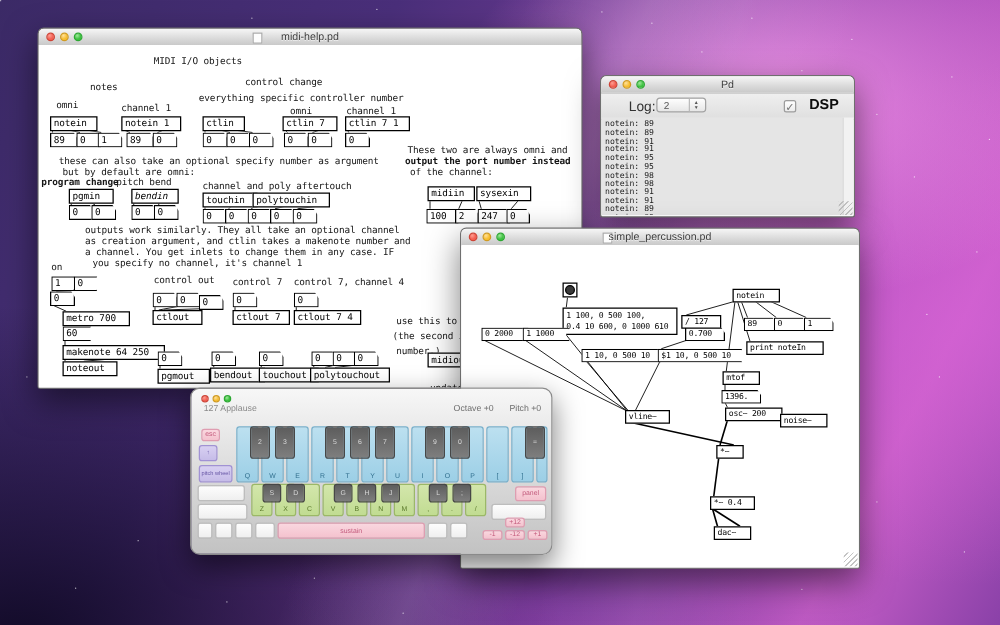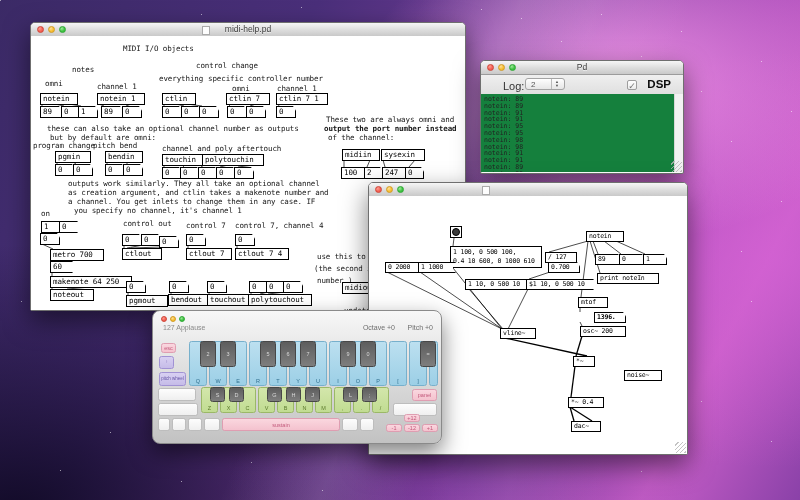--- a/index.html
+++ b/index.html
@@ -61,21 +61,21 @@
   .log-select{position:absolute;left:44px;top:3px;width:40px;height:12px;border:1px solid #a3a3a3;
     border-radius:3px;background:linear-gradient(#fefefe,#e6e6e6);font-size:8px;color:#555;
     line-height:12px;padding-left:5px;box-sizing:border-box;}
   .log-stepper{position:absolute;right:2px;top:0;bottom:0;width:10px;border-left:1px solid #bbb;
     display:flex;flex-direction:column;align-items:center;justify-content:center;font-size:4px;
     line-height:4px;color:#555;}
   .dsp-check{position:absolute;right:46px;top:5px;width:10px;height:10px;border:1px solid #9d9d9d;
     border-radius:2px;background:linear-gradient(#fff,#ececec);font-size:9px;line-height:10px;
     color:#777;text-align:center;box-sizing:border-box;}
   .dsp-label{position:absolute;right:12px;top:3px;font-size:11.5px;font-weight:bold;color:#0d0d0d;}
-  .console-log{position:absolute;left:0;right:8px;top:33px;bottom:1px;background:#15803d;overflow:hidden;
+  .console-log{position:absolute;left:0;right:8px;top:33px;bottom:1px;background:#e5e5e5;overflow:hidden;
     font:6.5px/6.8px "DejaVu Sans Mono",monospace;color:#222;padding:2px 0 0 3px;}
   .console-scroll{position:absolute;right:0;top:33px;bottom:1px;width:8px;background:#f2f2f2;
     border-left:1px solid #d8d8d8;}
 
   
   .kb-window{position:absolute;left:152px;top:310px;width:290px;height:134px;border-radius:8px;
     background:linear-gradient(#f7f7f7,#d9d9d9 55%,#c2c2c2);border:1px solid #8a8a8a;
     box-shadow:0 9px 22px rgba(0,0,0,.5);box-sizing:border-box;}
   .kb-title{position:absolute;left:10px;top:13px;font-size:7px;color:#8a8a8a;}
   .kb-oct{position:absolute;right:46px;top:13px;font-size:7px;color:#6e6e6e;}
@@ -161,23 +161,23 @@
       <div class="pd-comment" style="left: 165px; top: 25px;">control change</div>
       <div class="pd-comment" style="left: 128px; top: 38px;">everything</div>
       <div class="pd-comment" style="left: 177px; top: 38px;">specific controller number</div>
       <div class="pd-comment" style="left: 14px; top: 43px;">omni</div>
       <div class="pd-comment" style="left: 66px; top: 46px;">channel 1</div>
       <div class="pd-comment" style="left: 201px; top: 48px;">omni</div>
       <div class="pd-comment" style="left: 246px; top: 48px;">channel 1</div>
       <div class="pd-comment" style="left: 295px; top: 79px;">These two are always omni and</div>
       <div class="pd-comment" style="left: 293px; top: 88px; font-weight: bold;">output the port number instead</div>
       <div class="pd-comment" style="left: 297px; top: 97px;">of the channel:</div>
-      <div class="pd-comment" style="left: 16px; top: 88px;">these can also take an optional channel number as outputs</div>
+      <div class="pd-comment" style="left: 16px; top: 88px;">these can also take an optional specify number as argument</div>
       <div class="pd-comment" style="left: 19px; top: 97px;">but by default are omni:</div>
-      <div class="pd-comment" style="left: 2px; top: 105px;">program change</div>
+      <div class="pd-comment" style="left: 2px; top: 105px; font-weight: bold;">program change</div>
       <div class="pd-comment" style="left: 62px; top: 105px;">pitch bend</div>
       <div class="pd-comment" style="left: 131px; top: 108px;">channel and poly aftertouch</div>
       <div class="pd-comment" style="left: 37px; top: 143px;">outputs work similarly. They all take an optional channel</div>
       <div class="pd-comment" style="left: 37px; top: 152px;">as creation argument, and ctlin takes a makenote number and</div>
       <div class="pd-comment" style="left: 37px; top: 161px;">a channel. You get inlets to change them in any case. IF</div>
       <div class="pd-comment" style="left: 43px; top: 170px;">you specify no channel, it's channel 1</div>
       <div class="pd-comment" style="left: 10px; top: 173px;">on</div>
       <div class="pd-comment" style="left: 92px; top: 183px;">control out</div>
       <div class="pd-comment" style="left: 155px; top: 185px;">control 7</div>
       <div class="pd-comment" style="left: 204px; top: 185px;">control 7, channel 4</div>
@@ -195,21 +195,21 @@
       <div class="pd-box pd-n" style="left: 47px; top: 70px; width: 14px;">1</div>
       <div class="pd-box pd-n" style="left: 70px; top: 70px; width: 16px;">89</div>
       <div class="pd-box pd-n" style="left: 91px; top: 70px; width: 14px;">0</div>
       <div class="pd-box pd-n" style="left: 131px; top: 70px; width: 14px;">0</div>
       <div class="pd-box pd-n" style="left: 150px; top: 70px; width: 14px;">0</div>
       <div class="pd-box pd-n" style="left: 168px; top: 70px; width: 14px;">0</div>
       <div class="pd-box pd-n" style="left: 196px; top: 70px; width: 14px;">0</div>
       <div class="pd-box pd-n" style="left: 215px; top: 70px; width: 14px;">0</div>
       <div class="pd-box pd-n" style="left: 245px; top: 70px; width: 14px;">0</div>
       <div class="pd-box pd-o" style="left: 24px; top: 115px; width: 30px;">pgmin</div>
-      <div class="pd-box pd-o" style="left: 74px; top: 115px; width: 32px;">bendin</div>
+      <div class="pd-box pd-o" style="left: 74px; top: 115px; width: 32px; font-style: italic;">bendin</div>
       <div class="pd-box pd-o" style="left: 131px; top: 118px; width: 38px;">touchin</div>
       <div class="pd-box pd-o" style="left: 171px; top: 118px; width: 56px;">polytouchin</div>
       <div class="pd-box pd-n" style="left: 24px; top: 128px; width: 14px;">0</div>
       <div class="pd-box pd-n" style="left: 42px; top: 128px; width: 14px;">0</div>
       <div class="pd-box pd-n" style="left: 74px; top: 128px; width: 14px;">0</div>
       <div class="pd-box pd-n" style="left: 92px; top: 128px; width: 14px;">0</div>
       <div class="pd-box pd-n" style="left: 131px; top: 131px; width: 14px;">0</div>
       <div class="pd-box pd-n" style="left: 149px; top: 131px; width: 14px;">0</div>
       <div class="pd-box pd-n" style="left: 167px; top: 131px; width: 14px;">0</div>
       <div class="pd-box pd-n" style="left: 185px; top: 131px; width: 14px;">0</div>
@@ -289,20 +289,21 @@
 </div>
 
 <div class="window" style="left:368px;top:182px;width:320px;height:273px;z-index:3;">
   <div class="titlebar">
     <span class="lights">
       <span class="light red"></span>
       <span class="light yellow"></span>
       <span class="light green"></span>
     </span>
     <span class="doc-icon"></span>
+    <span class="title">simple_percussion.pd</span>
   </div>
   <div class="patch percussion-patch">
       <svg class="wires">
         <line x1="85" y1="42" x2="84" y2="50" stroke="#000" stroke-width="0.7"></line>
         <line x1="219" y1="45" x2="180" y2="56" stroke="#000" stroke-width="0.7"></line>
         <line x1="219" y1="45" x2="212" y2="101" stroke="#000" stroke-width="0.7"></line>
         <line x1="224" y1="45" x2="229" y2="58" stroke="#000" stroke-width="0.7"></line>
         <line x1="235" y1="45" x2="252" y2="58" stroke="#000" stroke-width="0.7"></line>
         <line x1="247" y1="45" x2="276" y2="58" stroke="#000" stroke-width="0.7"></line>
         <line x1="221" y1="45" x2="231" y2="77" stroke="#000" stroke-width="0.7"></line>
@@ -328,23 +329,23 @@
       <div class="pd-box pd-o" style="left: 176px; top: 56px; width: 26px;">/ 127</div>
       <div class="pd-box pd-n" style="left: 179px; top: 66px; width: 26px;">0.700</div>
       <div class="pd-box pd-o" style="left: 217px; top: 35px; width: 32px;">notein</div>
       <div class="pd-box pd-n" style="left: 226px; top: 58px; width: 20px;">89</div>
       <div class="pd-box pd-n" style="left: 250px; top: 58px; width: 20px;">0</div>
       <div class="pd-box pd-n" style="left: 274px; top: 58px; width: 18px;">1</div>
       <div class="pd-box pd-o" style="left: 228px; top: 77px; width: 56px;">print noteIn</div>
       <div class="pd-box pd-m" style="left: 96px; top: 83px; width: 58px;">1 10, 0 500 10</div>
       <div class="pd-box pd-m" style="left: 157px; top: 83px; width: 62px;">$1 10, 0 500 10</div>
       <div class="pd-box pd-o" style="left: 209px; top: 101px; width: 24px;">mtof</div>
-      <div class="pd-box pd-n" style="left: 225px; top: 116px; width: 26px; font-weight: bold;">1396.</div>
+      <div class="pd-box pd-n" style="left: 208px; top: 116px; width: 26px;">1396.</div>
       <div class="pd-box pd-o" style="left: 211px; top: 130px; width: 40px;">osc~ 200</div>
-      <div class="pd-box pd-o" style="left: 255px; top: 135px; width: 32px; margin-top: 39px;">noise~</div>
+      <div class="pd-box pd-o" style="left: 255px; top: 135px; width: 32px;">noise~</div>
       <div class="pd-box pd-o" style="left: 131px; top: 132px; width: 30px;">vline~</div>
       <div class="pd-box pd-o" style="left: 204px; top: 160px; width: 16px;">*~</div>
       <div class="pd-box pd-o" style="left: 199px; top: 201px; width: 30px;">*~ 0.4</div>
       <div class="pd-box pd-o" style="left: 202px; top: 225px; width: 24px;">dac~</div>
     </div>
   <div class="grip"></div>
 </div>
 
 <div class="kb-window" style="z-index:4;">
   <span class="kb-lights">

